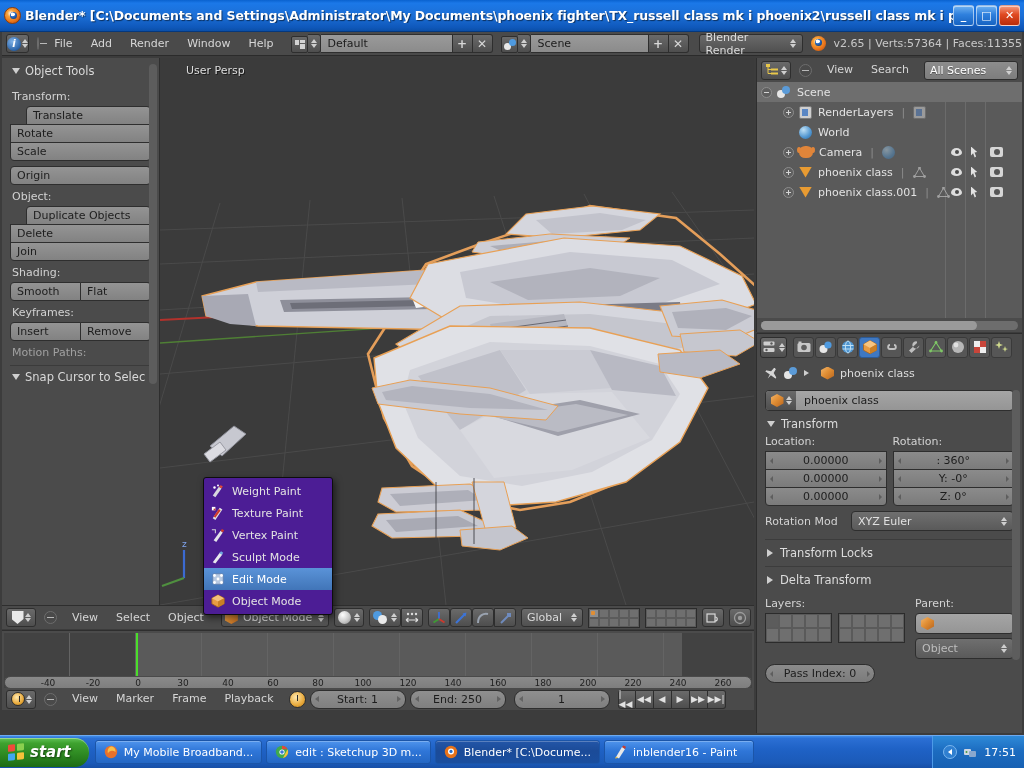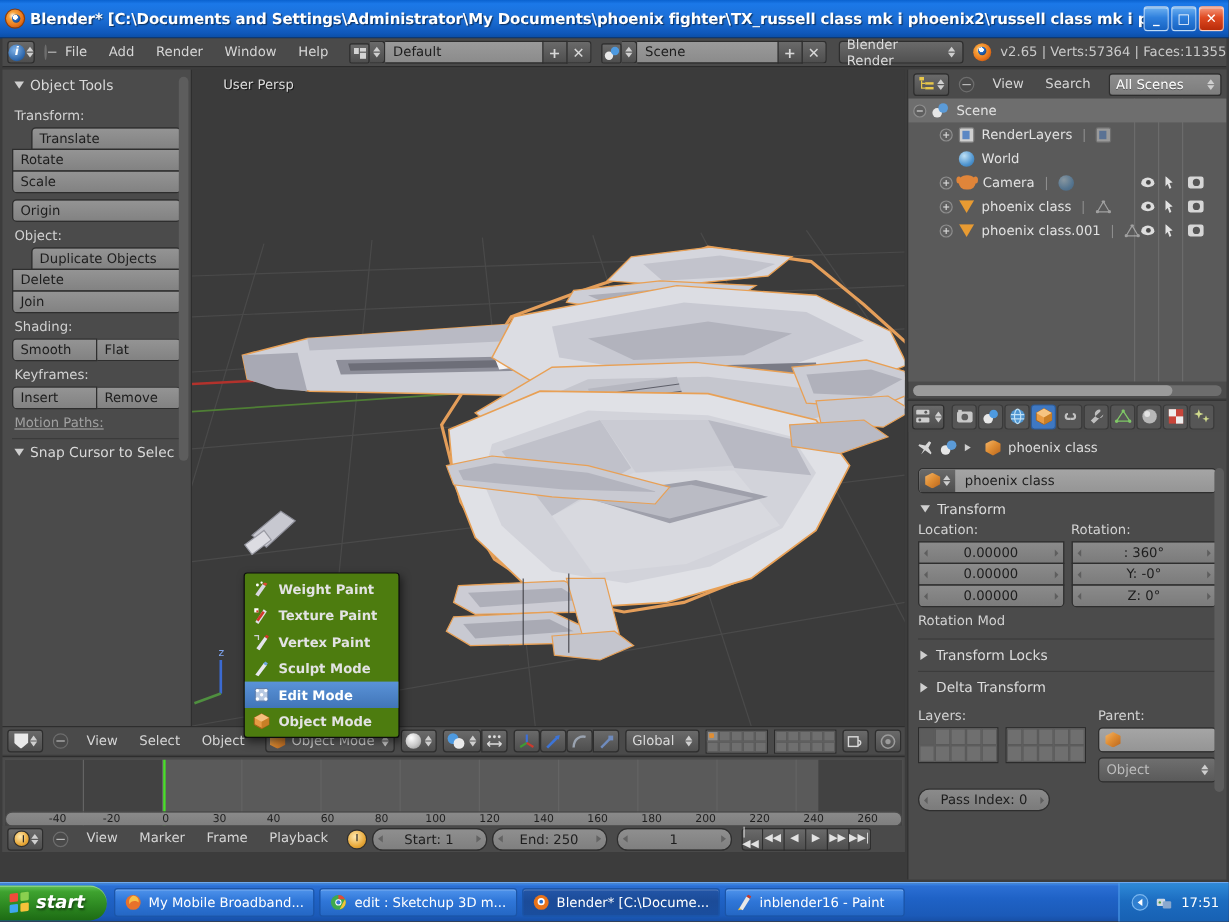--- a/index.html
+++ b/index.html
@@ -153,21 +153,21 @@
     border: 1px solid #2e2e2e; color:#1d1d1d; font-size:11px;
     display:flex; align-items:center; padding-left:6px; margin-bottom:-1px;
   }
   .ts-btn.top { border-radius: 4px 4px 0 0; margin-left: 16px; }
   .ts-btn.bot { border-radius: 0 0 4px 4px; }
   .ts-btn.only { border-radius: 4px; }
   .ts-row { display:flex; }
   .ts-row .ts-btn { flex:1; }
   .ts-row .ts-btn:first-child { border-radius: 4px 0 0 4px; }
   .ts-row .ts-btn:last-child { border-radius: 0 4px 4px 0; border-left:none; }
-  .ts-fade { color:#bdbdbd; font-size:11px; margin-top:6px; margin-left:2px; opacity:.75;text-decoration:underline; }
+  .ts-fade { color:#bdbdbd; font-size:11px; margin-top:6px; margin-left:2px; opacity:.75; }
   .ts-scroll {
     position:absolute; right:2px; top:6px; width:8px; height:320px;
     background:#5d5d5d; border-radius:4px;
   }
   .ts-div { height:1px; background:#3b3b3b; margin: 6px 0 0 0; }
 
   
   .vpheader {
     position: absolute; left: 2px; top: 605px; width: 752px; height: 24px;
     background: #4a4a4a; display:flex; align-items:center; border-top:1px solid #2e2e2e;
@@ -355,22 +355,22 @@
   .lgrid div.on{background:#5c5c5c;}
   .parentfield{
     height:21px;background:linear-gradient(180deg,#a5a5a5,#959595);border:1px solid #2e2e2e;border-radius:4px;
     display:flex;align-items:center;padding-left:5px;
   }
   .props-scroll{position:absolute;right:2px;top:56px;width:8px;height:270px;background:#5d5d5d;border-radius:4px;}
 
   
   .popup {
     position:absolute; left:203px; top:477px; width:130px;
-    background:#4d7c0f; border:1px solid #0d0d0d; border-radius:3px;
-    box-shadow: 2px 3px 7px rgba(0,0,0,.55); z-index: 40; padding:2px 0;font-weight:bold;
+    background:#4c1d95; border:1px solid #0d0d0d; border-radius:3px;
+    box-shadow: 2px 3px 7px rgba(0,0,0,.55); z-index: 40; padding:2px 0;
   }
   .popup-item {
     height:22px; display:flex; align-items:center; gap:7px; padding-left:7px;
     color:#e3e3e3; font-size:11px;
   }
   .popup-item.sel { background: linear-gradient(180deg,#5a93d8,#4175b8); color:#ffffff; }
   .pi-ico{width:14px;height:14px;flex:0 0 auto;}
 
   
   .taskbar {
@@ -1137,20 +1137,27 @@
             </div>
           <div class="numfield">
               <span class="tl"></span>
               <span class="v">Z: 0°</span>
               <span class="tr"></span>
             </div>
         </div>
       </div>
       <div class="pr-rowlabel">
         <span class="lbl">Rotation Mod</span>
+        <span class="dropdown">
+          <span>XYZ Euler</span>
+          <span class="updown">
+              <i class="u"></i>
+              <i class="d"></i>
+            </span>
+        </span>
       </div>
     </div>
 
     <div class="pr-sec" style="margin-top:8px">
       <div class="collapsed-row">
         <span class="tri-r"></span>
         <span>Transform Locks</span>
       </div>
       <div class="collapsed-row">
         <span class="tri-r"></span>

